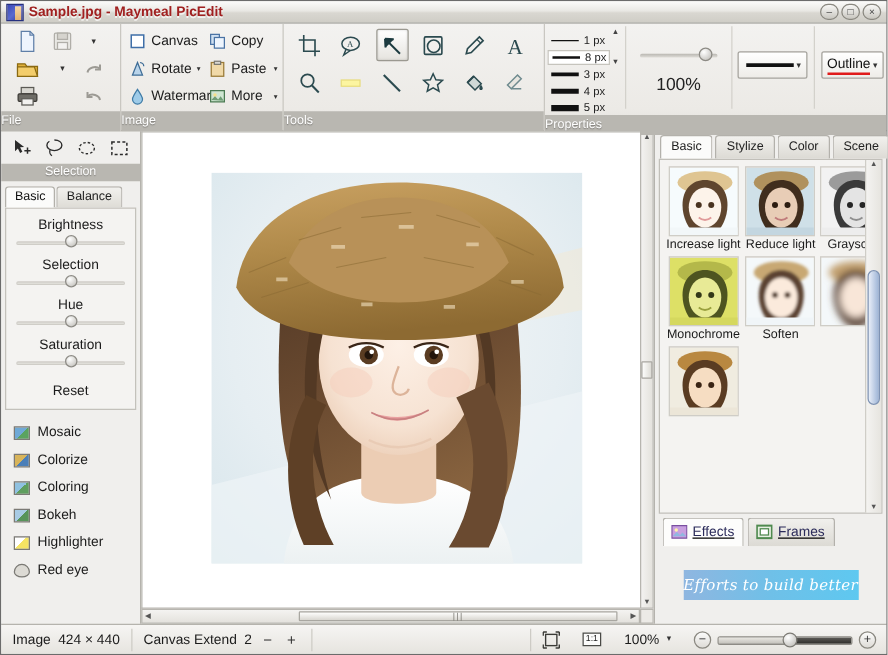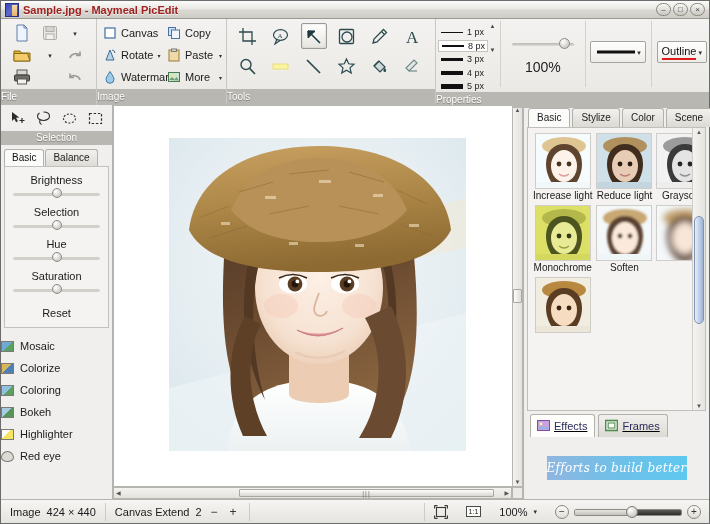--- a/index.html
+++ b/index.html
@@ -195,21 +195,21 @@
   .slider .knob {
     position: absolute; left: 50%; margin-left: -5px; top: 0;
     width: 10px; height: 10px; border-radius: 5px;
     background: radial-gradient(circle at 35% 30%, #ffffff, #bcbab4);
     border: 1px solid #8d8b85;
   }
   .reset-row { text-align: center; font-size: 11px; color: #1b1b1b; padding: 5px 0 2px 0; }
   .efflist { flex: 1 1 auto; overflow: hidden; padding-top: 7px; }
   .effitem {
     display: flex; align-items: center; gap: 6px;
-    height: 22px; font-size: 11px; color: #1b1b1b;
+    height: 22px; padding-left: 10px; font-size: 11px; color: #1b1b1b;
   }
   .effitem .thumb { width: 13px; height: 11px; flex: 0 0 13px; border: 1px solid #7b7a75; }
   
   .canvaswrap { flex: 1 1 auto; display: flex; flex-direction: column; min-width: 0; }
   .canvasrow { flex: 1 1 auto; display: flex; min-height: 0; }
   .canvas {
     flex: 1 1 auto; background: #ffffff;
     border: 1px solid #b7b5af; border-right: none;
     position: relative; overflow: hidden;
   }

